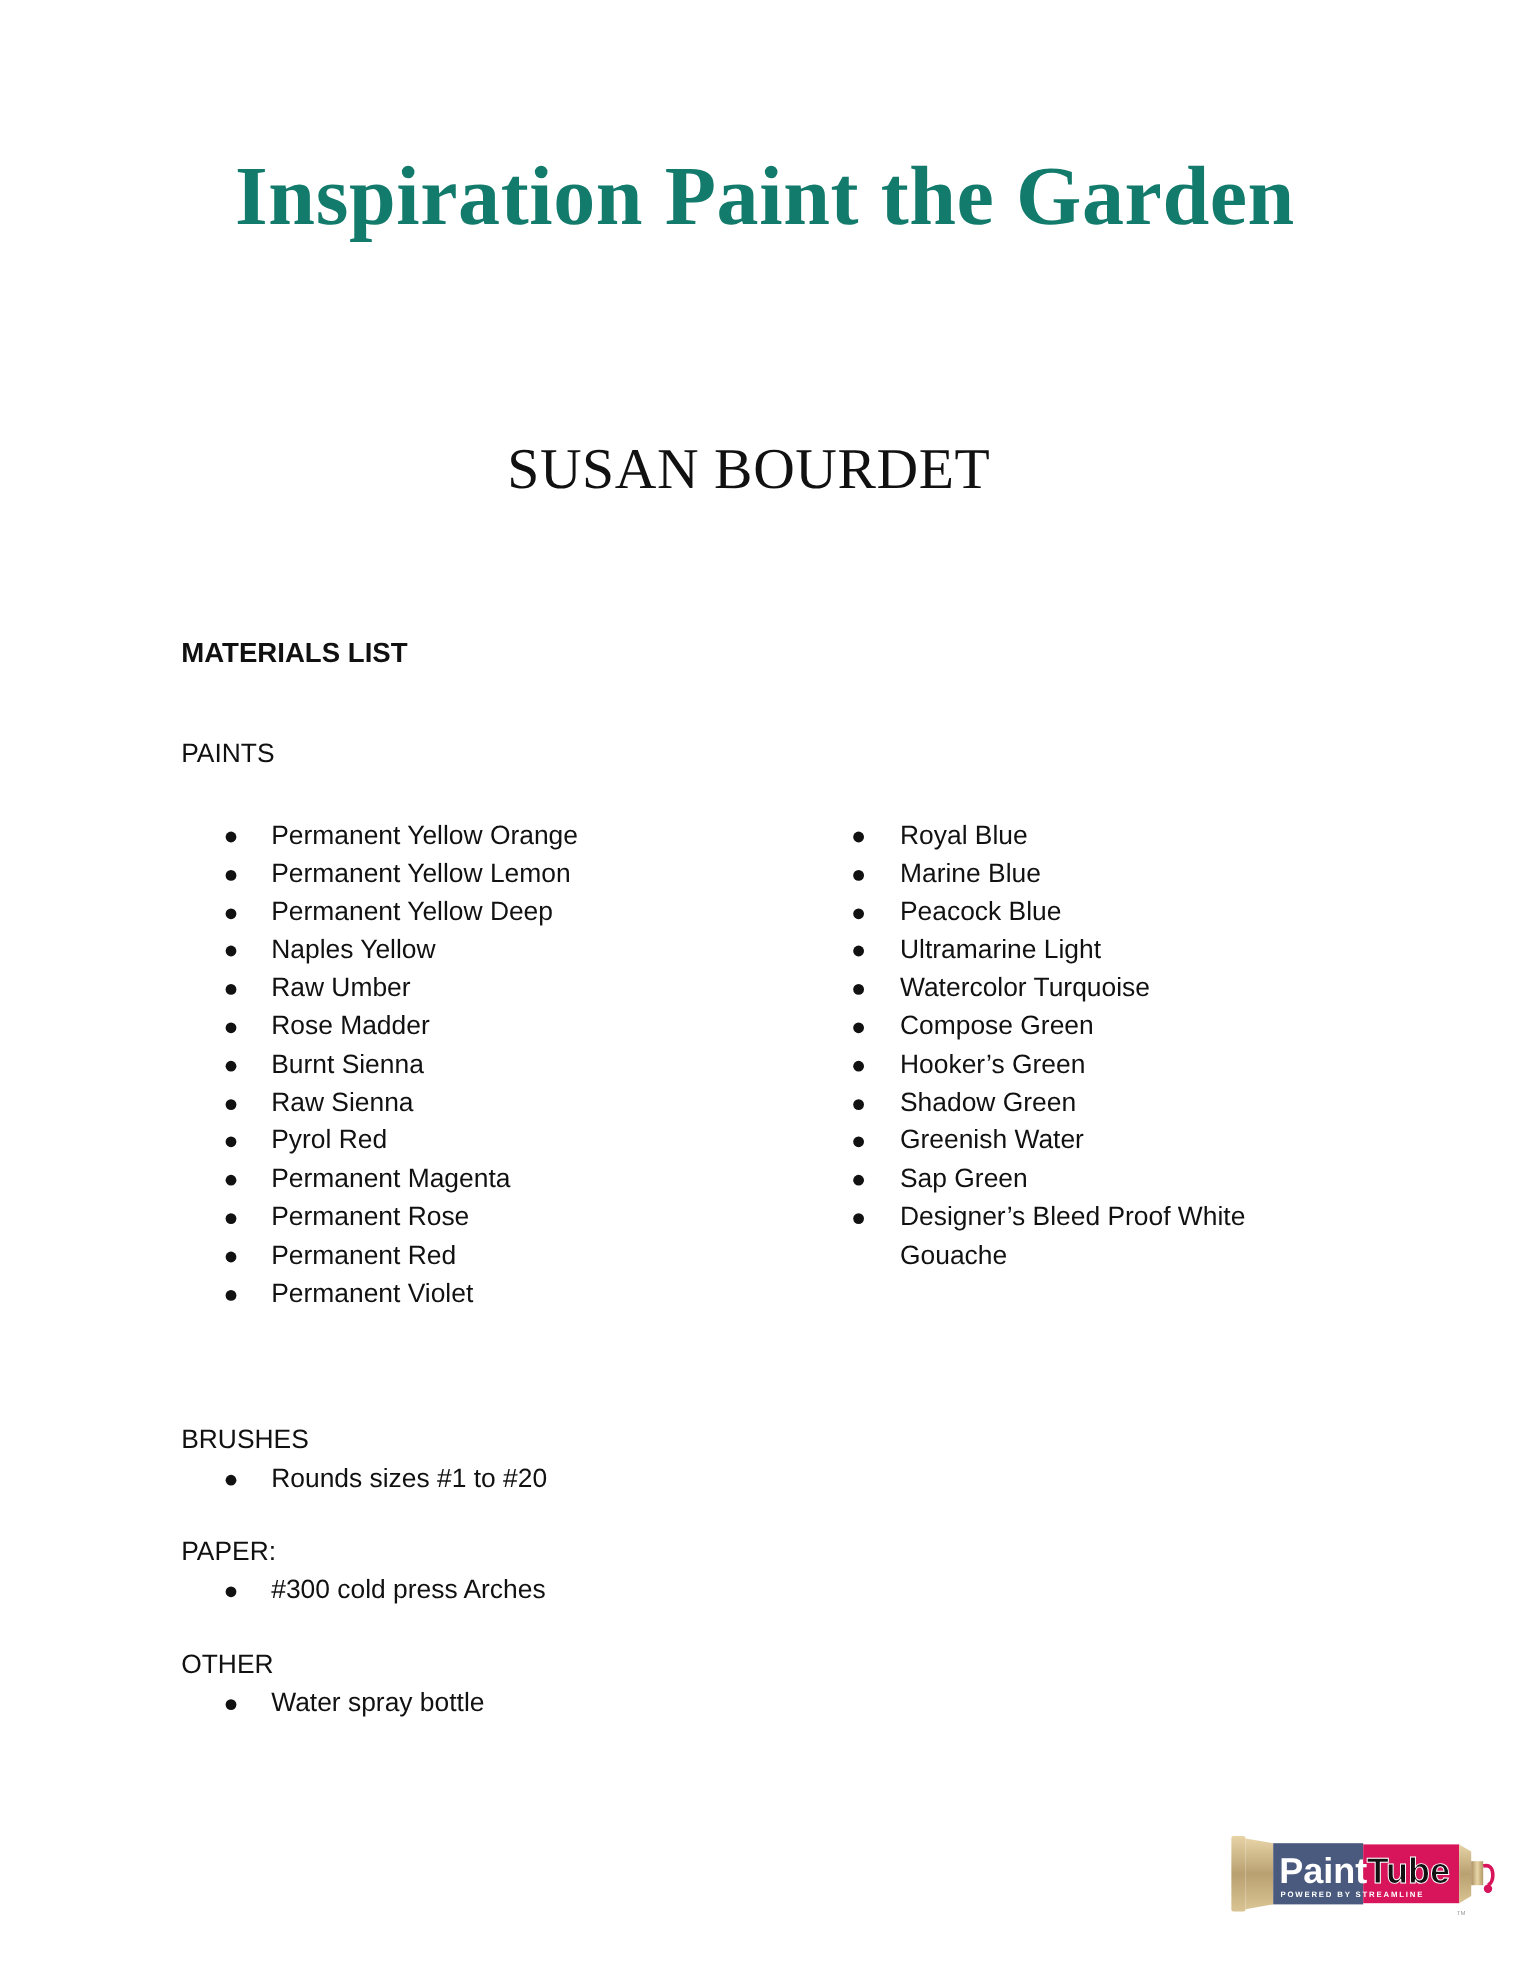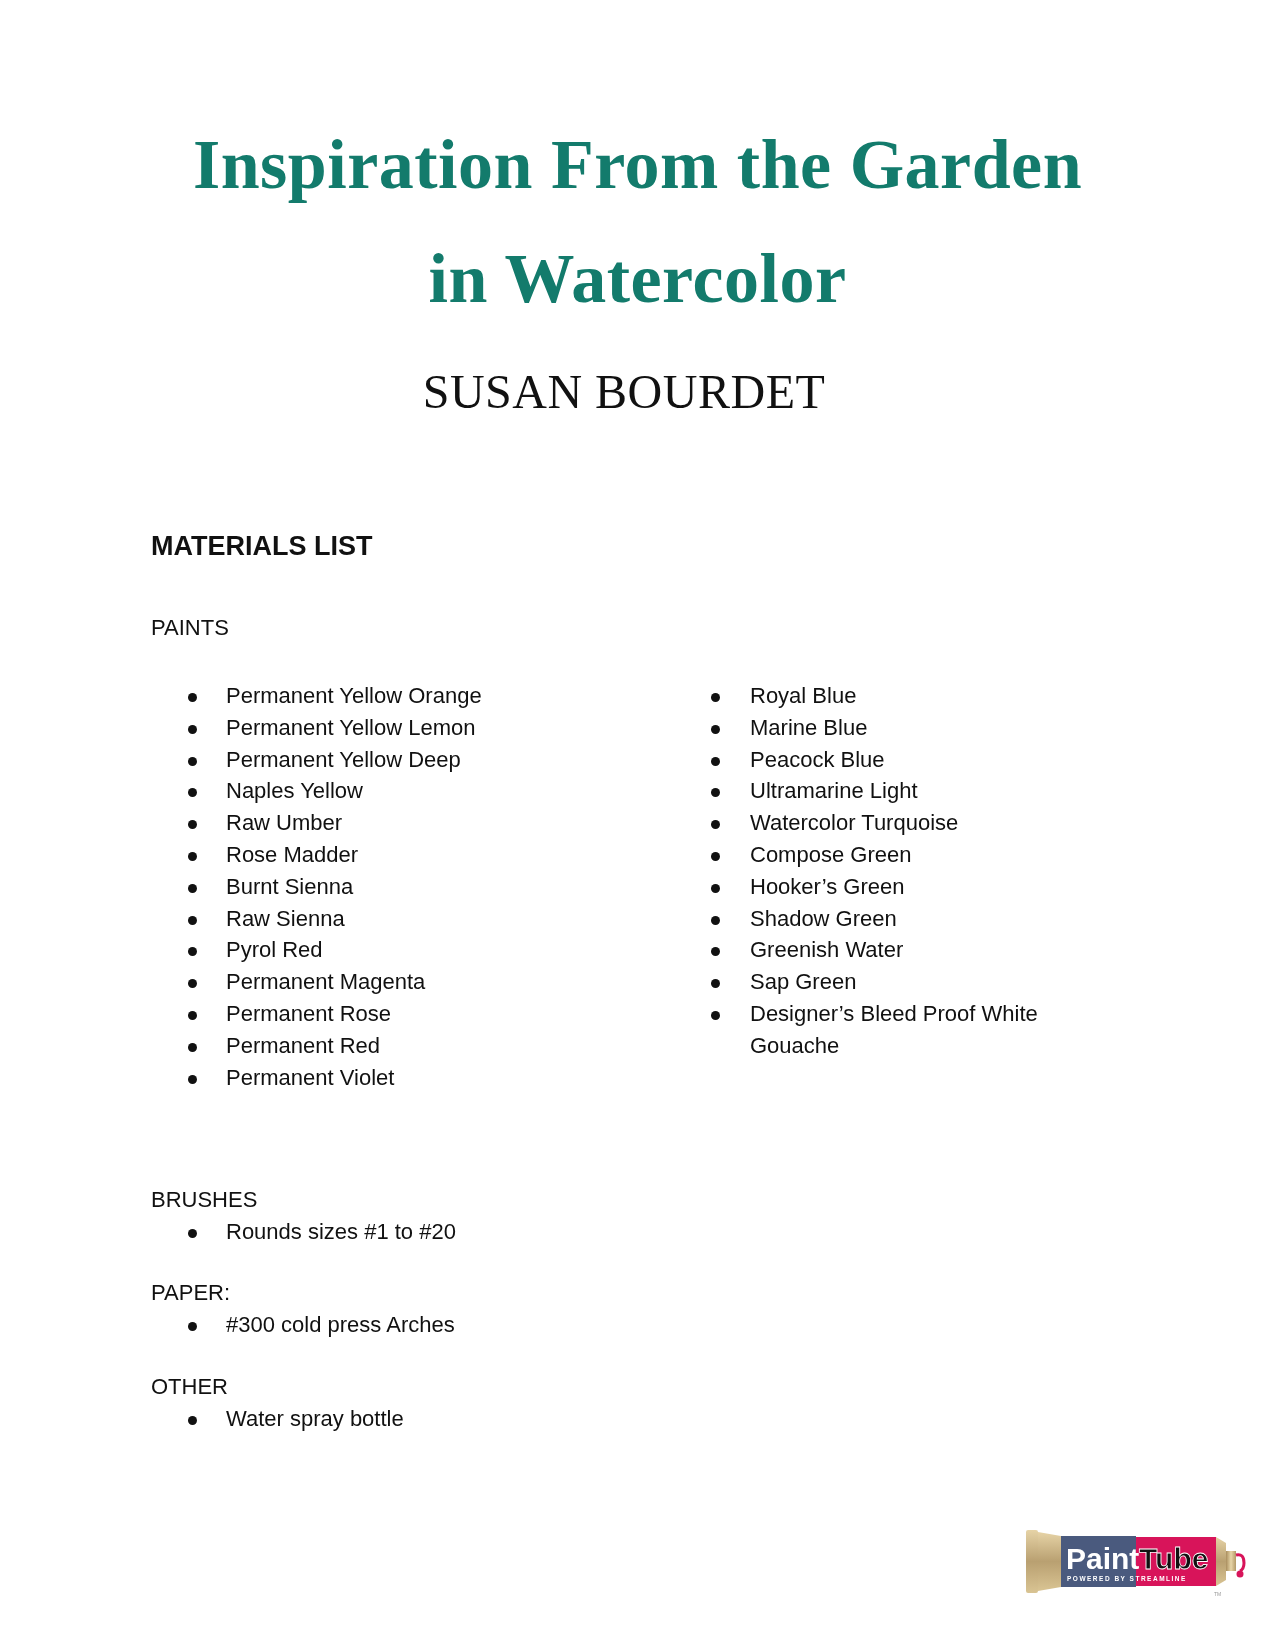--- a/index.html
+++ b/index.html
@@ -21,21 +21,21 @@
       font-size: 48px; line-height: 1; color: #111; margin: 0; letter-spacing: 0.5px;
       font-weight: normal;
     }
 
     .body-text {
       font-family: "Liberation Sans", "DejaVu Sans", sans-serif;
       color: #111; font-size: 22px; line-height: 1;
     }
     .abs { position: absolute; white-space: nowrap; }
 
-    .materials { left: 151px; top: 533px; font-weight: bold; font-size: 27px; }
+    .materials { left: 151px; top: 533px; font-weight: bold; font-size: 23px; }
     .section-head { left: 151px; }
     .intro { left: 151px; top: 654px; }
 
     .list { position: absolute; margin: 0; padding: 0; list-style: none; }
     .list li { position: relative; height: 31.8px; white-space: nowrap; }
     .list li .bullet {
       position: absolute; width: 9px; height: 9px; border-radius: 50%; background: #111;
       top: 8px;
     }
     .list li .txt { position: absolute; top: 0; }
@@ -52,22 +52,21 @@
 
     .logo {
       position: absolute; left: 1026px; top: 1527px; width: 225px; height: 70px;
     }
   </style>
 </head>
 <body>
 
 <div class="page">
 
-  <h1 class="title l1">Inspiration From the Garden</h1>
-  <h1 class="title l2">in Watercolor</h1>
+  <h1 class="title l1">Inspiration Paint the Garden</h1>
   <h2 class="author">SUSAN BOURDET</h2>
 
   <div class="body-text abs materials">MATERIALS LIST</div>
 
   <div class="body-text abs section-head" style="top:617px">PAINTS</div>
 
   <ul class="list body-text col-left">
     <li>
         <span class="bullet"></span>
         <span class="txt">Permanent Yellow Orange</span>

